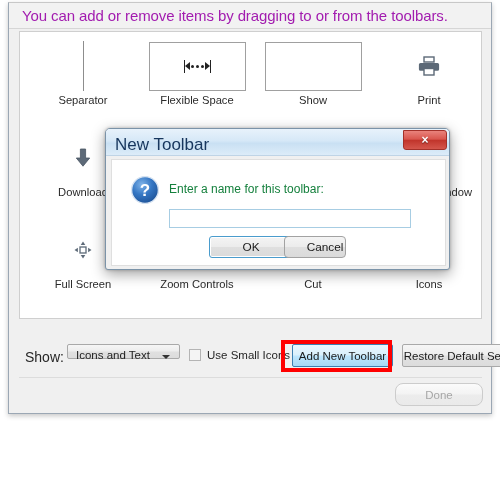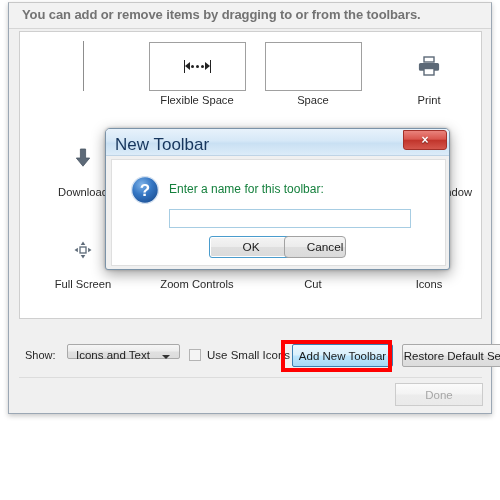--- a/index.html
+++ b/index.html
@@ -33,23 +33,23 @@
     width: 100%;
     height: 26px;
     background: #f2f2f2;
     border-bottom: 1px solid #d6d6d6;
     box-sizing: border-box;
   }
   #instruction-text {
     position: absolute;
     left: 13px;
     top: 4px;
-    font-size: 13px;
-    font-weight: bold;
-    color: #737373;
+    font-size: 15px;
+    font-weight: normal;
+    color: #a21caf;
     white-space: nowrap;
     letter-spacing: -0.1px;
   }
 
   
   #item-palette {
     position: absolute;
     left: 10px;
     top: 28px;
     width: 463px;
@@ -161,21 +161,21 @@
     position: absolute;
     left: 10px;
     top: 340px;
     width: 463px;
     height: 26px;
   }
   #show-label {
     position: absolute;
     left: 6px;
     top: 6px;
-    font-size: 11px;
+    font-size: 14px;
     color: #262626;
   }
   #show-select {
     position: absolute;
     left: 48px;
     top: 1px;
     width: 113px;
     height: 15px;
     background: linear-gradient(to bottom, #f6f6f6 0%, #ededed 48%, #e0e0e0 52%, #dcdcdc 100%);
     border: 1px solid #a9a9a9;
@@ -275,21 +275,21 @@
     background: #dcdcdc;
   }
   #done-button {
     position: absolute;
     left: 386px;
     top: 380px;
     width: 88px;
     height: 23px;
     background: linear-gradient(to bottom, #fbfbfb 0%, #f3f3f3 48%, #ececec 52%, #eaeaea 100%);
     border: 1px solid #cccccc;
-    border-radius: 0;
+    border-radius: 8px;
     box-sizing: border-box;
     display: flex;
     align-items: center;
     justify-content: center;
     font-size: 11.5px;
     color: #a6a6a6;
   }
 
   
   #new-toolbar-dialog {
@@ -425,20 +425,21 @@
   </div>
 
   <div id="item-palette">
 
     <div class="palette-row r1">
 
       <div class="palette-cell c0">
         <div class="cell-glyph">
           <div class="sep-line"></div>
         </div>
+        <div class="cell-label">Separator</div>
       </div>
 
       <div class="palette-cell c1">
         <div class="cell-glyph">
           <div class="space-box">
             <div class="flexspace-mark">
               <div class="bar"></div>
               <div class="arrowL"></div>
               <div class="dots">
                   <div class="dot"></div>
@@ -450,21 +451,21 @@
             </div>
           </div>
         </div>
         <div class="cell-label">Flexible Space</div>
       </div>
 
       <div class="palette-cell c2">
         <div class="cell-glyph">
           <div class="space-box"></div>
         </div>
-        <div class="cell-label">Space</div>
+        <div class="cell-label">Show</div>
       </div>
 
       <div class="palette-cell c3">
         <div class="cell-glyph">
           <svg class="icon-svg" width="22" height="20" viewBox="0 0 22 20">
             <rect x="6" y="1" width="10" height="5" fill="none" stroke="#5c6977" stroke-width="1.4"></rect>
             <path d="M2.5 7 h17 a1.6 1.6 0 0 1 1.6 1.6 v4.6 a1.6 1.6 0 0 1 -1.6 1.6 h-17 a1.6 1.6 0 0 1 -1.6 -1.6 v-4.6 a1.6 1.6 0 0 1 1.6 -1.6 z" fill="#5c6977"></path>
             <rect x="6" y="12.5" width="10" height="6.5" fill="#ffffff" stroke="#5c6977" stroke-width="1.4"></rect>
           </svg>
         </div>

